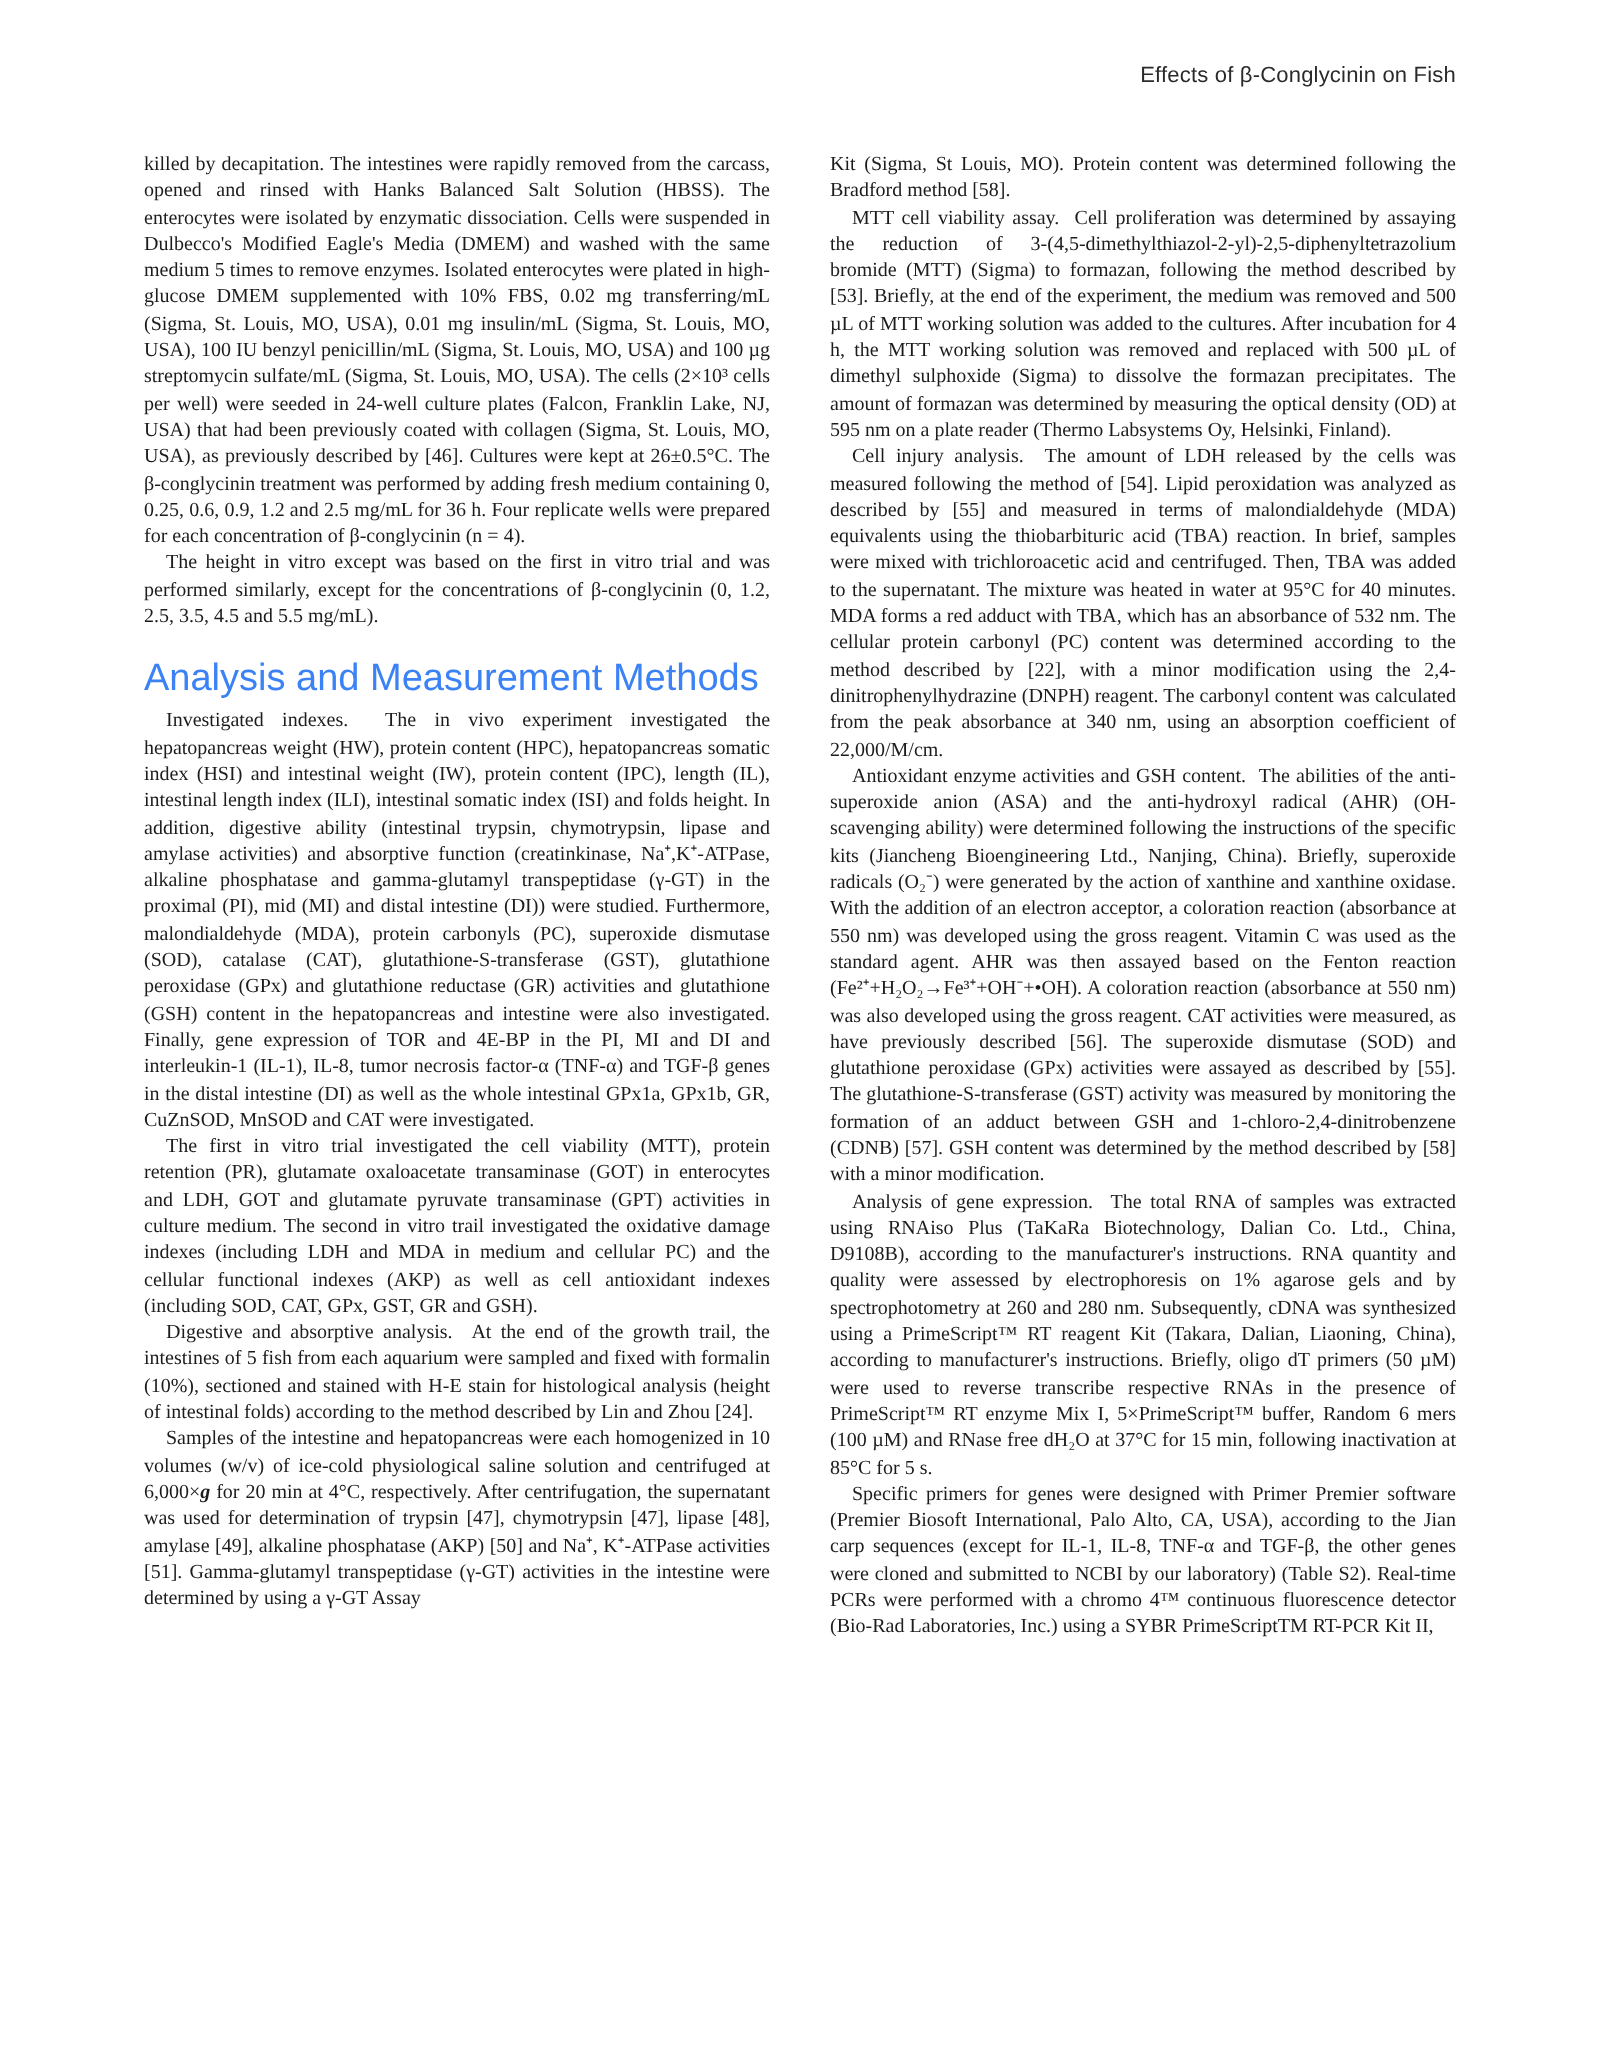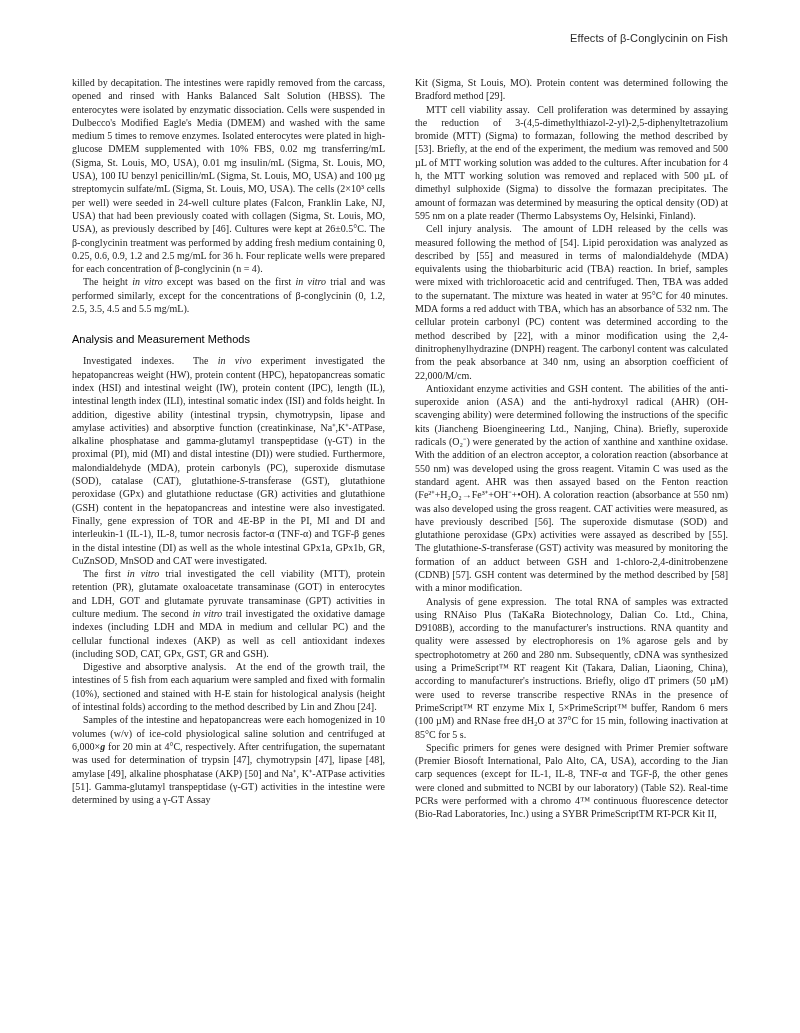--- a/index.html
+++ b/index.html
@@ -18,25 +18,25 @@
     width:656px; display:flex; gap:30px;
   }
   .column {
     width:313px; text-align:justify;
     font-size:10px; line-height:13.3px;
     color:#1c1c1c;
   }
   .para { margin:0; }
   .para.indent { text-indent:11px; }
   .run-b { font-weight:normal; }
-  .run-i { font-style:italic; }
+  .run-i { }
   .run-bi { font-weight:bold; font-style:italic; }
   .section-heading {
     font-family:"Liberation Sans", sans-serif;
-    font-size:11px; font-weight:normal; color:#000000;
+    font-size:19px; font-weight:normal; color:#3b82f6;
     margin:17px 0 7px 0; text-align:left; line-height:15px;
   }
   .footer-rule {
     position:absolute; left:72px; width:656px; top:982px;
     border-top:1px solid #1c1c1c; height:0;
   }
   .footer {
     position:absolute; left:72px; width:656px; top:989px;
     font-family:"Liberation Sans", sans-serif;
     font-size:10px; color:#2a2a2a;
@@ -56,21 +56,21 @@
     <div class="column">
         <p class="para"><span>killed by decapitation. The intestines were rapidly removed from the carcass, opened and rinsed with Hanks Balanced Salt Solution (HBSS). The enterocytes were isolated by enzymatic dissociation. Cells were suspended in Dulbecco's Modified Eagle's Media (DMEM) and washed with the same medium 5 times to remove enzymes. Isolated enterocytes were plated in high-glucose DMEM supplemented with 10% FBS, 0.02 mg transferring/mL (Sigma, St. Louis, MO, USA), 0.01 mg insulin/mL (Sigma, St. Louis, MO, USA), 100 IU benzyl penicillin/mL (Sigma, St. Louis, MO, USA) and 100 µg streptomycin sulfate/mL (Sigma, St. Louis, MO, USA). The cells (2×10³ cells per well) were seeded in 24-well culture plates (Falcon, Franklin Lake, NJ, USA) that had been previously coated with collagen (Sigma, St. Louis, MO, USA), as previously described by [46]. Cultures were kept at 26±0.5°C. The β-conglycinin treatment was performed by adding fresh medium containing 0, 0.25, 0.6, 0.9, 1.2 and 2.5 mg/mL for 36 h. Four replicate wells were prepared for each concentration of β-conglycinin (n = 4).</span></p>
         <p class="para indent"><span>The height </span><span class="run-i">in vitro</span><span> except was based on the first </span><span class="run-i">in vitro</span><span> trial and was performed similarly, except for the concentrations of β-conglycinin (0, 1.2, 2.5, 3.5, 4.5 and 5.5 mg/mL).</span></p>
         <h2 class="section-heading">Analysis and Measurement Methods</h2>
         <p class="para indent"><span class="run-b">Investigated indexes.&nbsp;&nbsp;</span><span>The </span><span class="run-i">in vivo</span><span> experiment investigated the hepatopancreas weight (HW), protein content (HPC), hepatopancreas somatic index (HSI) and intestinal weight (IW), protein content (IPC), length (IL), intestinal length index (ILI), intestinal somatic index (ISI) and folds height. In addition, digestive ability (intestinal trypsin, chymotrypsin, lipase and amylase activities) and absorptive function (creatinkinase, Na⁺,K⁺-ATPase, alkaline phosphatase and gamma-glutamyl transpeptidase (γ-GT) in the proximal (PI), mid (MI) and distal intestine (DI)) were studied. Furthermore, malondialdehyde (MDA), protein carbonyls (PC), superoxide dismutase (SOD), catalase (CAT), glutathione-</span><span class="run-i">S</span><span>-transferase (GST), glutathione peroxidase (GPx) and glutathione reductase (GR) activities and glutathione (GSH) content in the hepatopancreas and intestine were also investigated. Finally, gene expression of TOR and 4E-BP in the PI, MI and DI and interleukin-1 (IL-1), IL-8, tumor necrosis factor-α (TNF-α) and TGF-β genes in the distal intestine (DI) as well as the whole intestinal GPx1a, GPx1b, GR, CuZnSOD, MnSOD and CAT were investigated.</span></p>
         <p class="para indent"><span>The first </span><span class="run-i">in vitro</span><span> trial investigated the cell viability (MTT), protein retention (PR), glutamate oxaloacetate transaminase (GOT) in enterocytes and LDH, GOT and glutamate pyruvate transaminase (GPT) activities in culture medium. The second </span><span class="run-i">in vitro</span><span> trail investigated the oxidative damage indexes (including LDH and MDA in medium and cellular PC) and the cellular functional indexes (AKP) as well as cell antioxidant indexes (including SOD, CAT, GPx, GST, GR and GSH).</span></p>
         <p class="para indent"><span class="run-b">Digestive and absorptive analysis.&nbsp;&nbsp;</span><span>At the end of the growth trail, the intestines of 5 fish from each aquarium were sampled and fixed with formalin (10%), sectioned and stained with H-E stain for histological analysis (height of intestinal folds) according to the method described by Lin and Zhou [24].</span></p>
         <p class="para indent"><span>Samples of the intestine and hepatopancreas were each homogenized in 10 volumes (w/v) of ice-cold physiological saline solution and centrifuged at 6,000×</span><span class="run-bi">g</span><span> for 20 min at 4°C, respectively. After centrifugation, the supernatant was used for determination of trypsin [47], chymotrypsin [47], lipase [48], amylase [49], alkaline phosphatase (AKP) [50] and Na⁺, K⁺-ATPase activities [51]. Gamma-glutamyl transpeptidase (γ-GT) activities in the intestine were determined by using a γ-GT Assay</span></p>
       </div>
     <div class="column">
-        <p class="para"><span>Kit (Sigma, St Louis, MO). Protein content was determined following the Bradford method [29].</span></p>
+        <p class="para"><span>Kit (Sigma, St Louis, MO). Protein content was determined following the Bradford method [58].</span></p>
         <p class="para indent"><span class="run-b">MTT cell viability assay.&nbsp;&nbsp;</span><span>Cell proliferation was determined by assaying the reduction of 3-(4,5-dimethylthiazol-2-yl)-2,5-diphenyltetrazolium bromide (MTT) (Sigma) to formazan, following the method described by [53]. Briefly, at the end of the experiment, the medium was removed and 500 µL of MTT working solution was added to the cultures. After incubation for 4 h, the MTT working solution was removed and replaced with 500 µL of dimethyl sulphoxide (Sigma) to dissolve the formazan precipitates. The amount of formazan was determined by measuring the optical density (OD) at 595 nm on a plate reader (Thermo Labsystems Oy, Helsinki, Finland).</span></p>
         <p class="para indent"><span class="run-b">Cell injury analysis.&nbsp;&nbsp;</span><span>The amount of LDH released by the cells was measured following the method of [54]. Lipid peroxidation was analyzed as described by [55] and measured in terms of malondialdehyde (MDA) equivalents using the thiobarbituric acid (TBA) reaction. In brief, samples were mixed with trichloroacetic acid and centrifuged. Then, TBA was added to the supernatant. The mixture was heated in water at 95°C for 40 minutes. MDA forms a red adduct with TBA, which has an absorbance of 532 nm. The cellular protein carbonyl (PC) content was determined according to the method described by [22], with a minor modification using the 2,4-dinitrophenylhydrazine (DNPH) reagent. The carbonyl content was calculated from the peak absorbance at 340 nm, using an absorption coefficient of 22,000/M/cm.</span></p>
         <p class="para indent"><span class="run-b">Antioxidant enzyme activities and GSH content.&nbsp;&nbsp;</span><span>The abilities of the anti-superoxide anion (ASA) and the anti-hydroxyl radical (AHR) (OH-scavenging ability) were determined following the instructions of the specific kits (Jiancheng Bioengineering Ltd., Nanjing, China). Briefly, superoxide radicals (O₂⁻) were generated by the action of xanthine and xanthine oxidase. With the addition of an electron acceptor, a coloration reaction (absorbance at 550 nm) was developed using the gross reagent. Vitamin C was used as the standard agent. AHR was then assayed based on the Fenton reaction (Fe²⁺+H₂O₂→Fe³⁺+OH⁻+•OH). A coloration reaction (absorbance at 550 nm) was also developed using the gross reagent. CAT activities were measured, as have previously described [56]. The superoxide dismutase (SOD) and glutathione peroxidase (GPx) activities were assayed as described by [55]. The glutathione-</span><span class="run-i">S</span><span>-transferase (GST) activity was measured by monitoring the formation of an adduct between GSH and 1-chloro-2,4-dinitrobenzene (CDNB) [57]. GSH content was determined by the method described by [58] with a minor modification.</span></p>
         <p class="para indent"><span class="run-b">Analysis of gene expression.&nbsp;&nbsp;</span><span>The total RNA of samples was extracted using RNAiso Plus (TaKaRa Biotechnology, Dalian Co. Ltd., China, D9108B), according to the manufacturer's instructions. RNA quantity and quality were assessed by electrophoresis on 1% agarose gels and by spectrophotometry at 260 and 280 nm. Subsequently, cDNA was synthesized using a PrimeScript™ RT reagent Kit (Takara, Dalian, Liaoning, China), according to manufacturer's instructions. Briefly, oligo dT primers (50 µM) were used to reverse transcribe respective RNAs in the presence of PrimeScript™ RT enzyme Mix I, 5×PrimeScript™ buffer, Random 6 mers (100 µM) and RNase free dH₂O at 37°C for 15 min, following inactivation at 85°C for 5 s.</span></p>
         <p class="para indent"><span>Specific primers for genes were designed with Primer Premier software (Premier Biosoft International, Palo Alto, CA, USA), according to the Jian carp sequences (except for IL-1, IL-8, TNF-α and TGF-β, the other genes were cloned and submitted to NCBI by our laboratory) (Table S2). Real-time PCRs were performed with a chromo 4™ continuous fluorescence detector (Bio-Rad Laboratories, Inc.) using a SYBR PrimeScriptTM RT-PCR Kit II,</span></p>
       </div>
   </div>
 
   <div class="footer-rule"></div>
 

